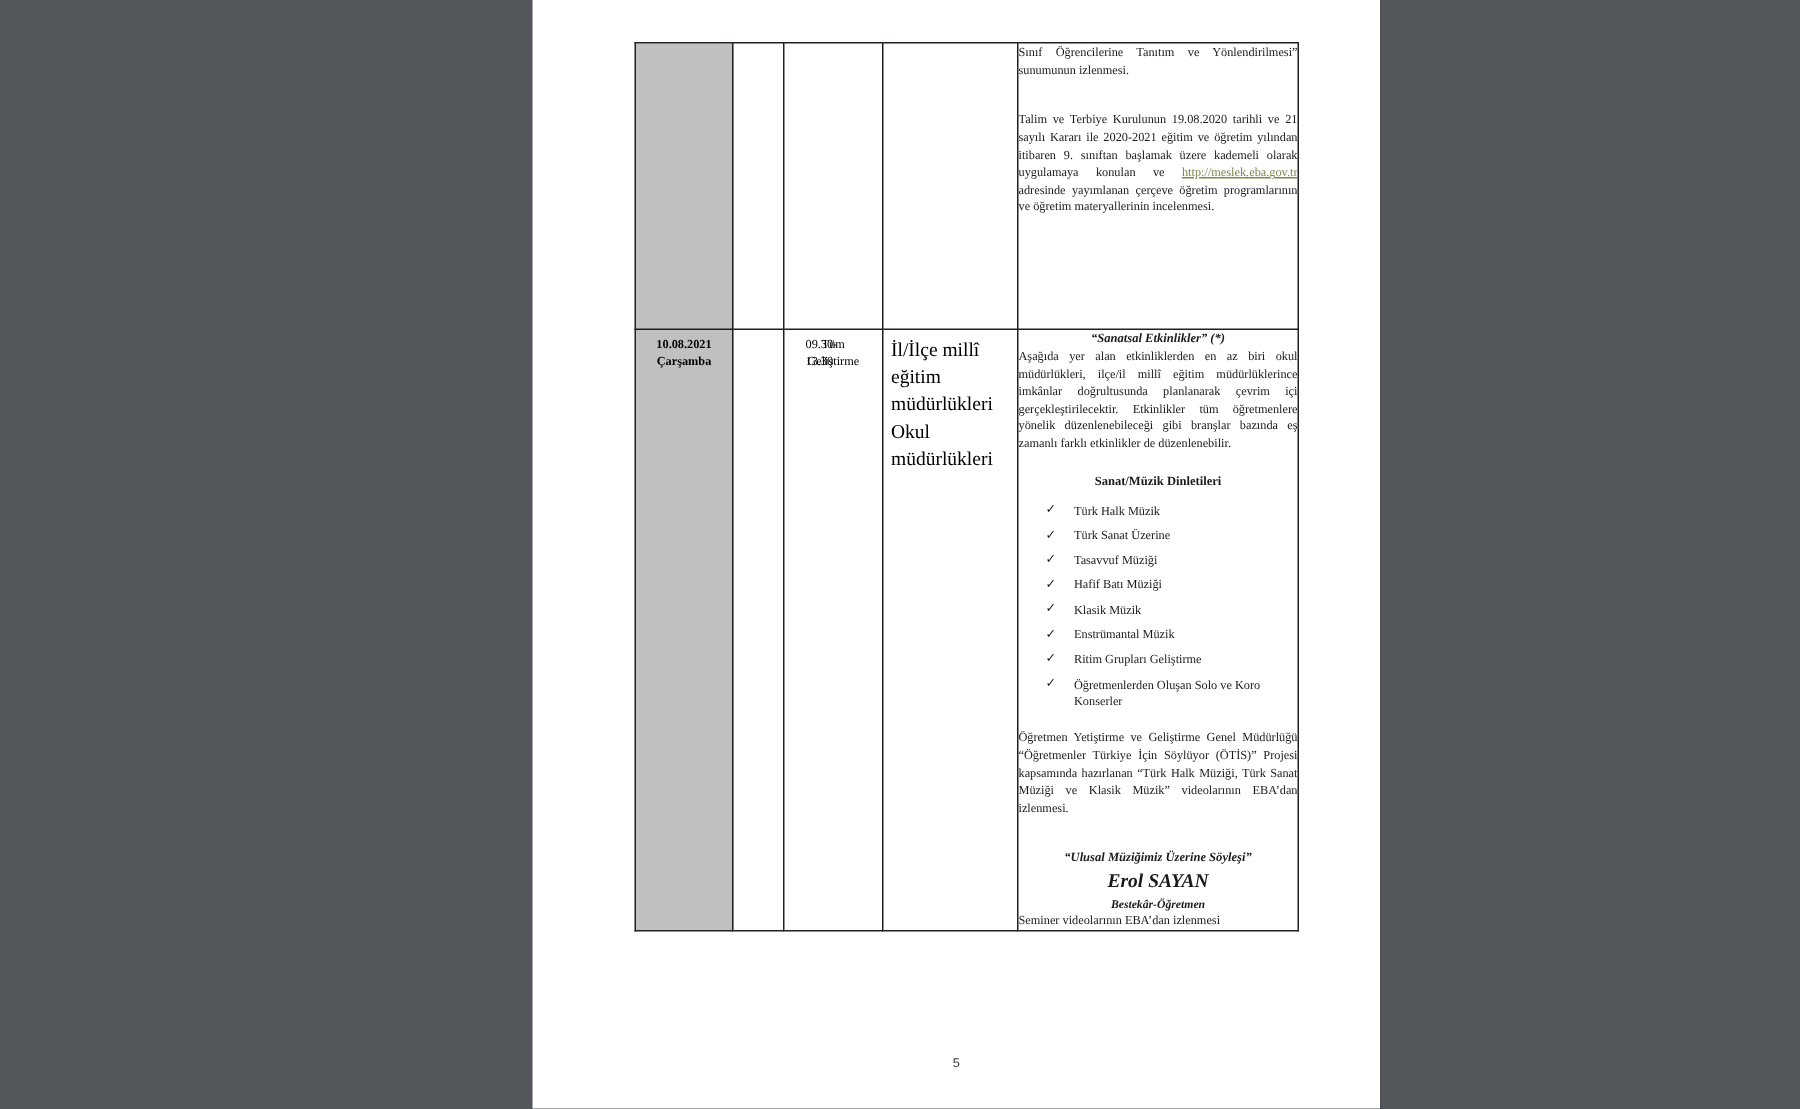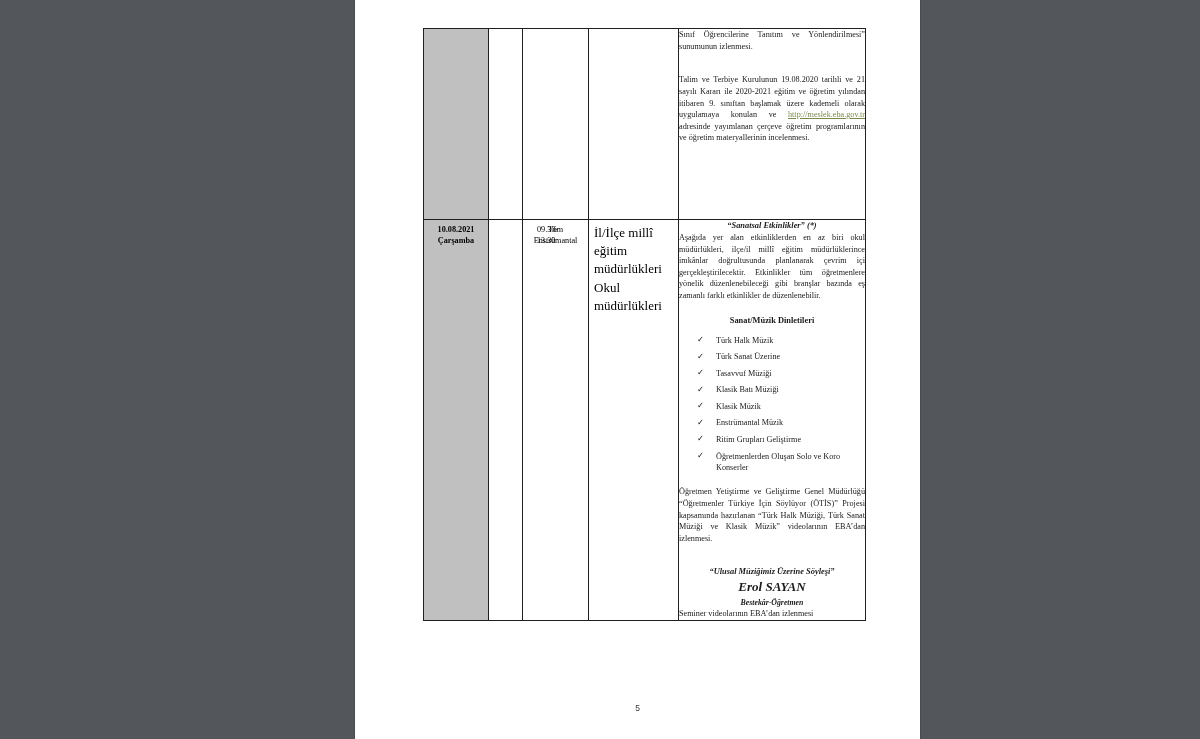--- a/index.html
+++ b/index.html
@@ -200,41 +200,41 @@
           </td>
           <td class="mid-align">
             <div class="cell-pad c-time">
               <div>09.30-</div>
               <div>13.30</div>
             </div>
           </td>
           <td class="mid-align">
             <div class="cell-pad c-aud">
               <div>Tüm</div>
-              <div>Enstrümantal</div>
+              <div>Geliştirme</div>
             </div>
           </td>
           <td class="mid-align">
             <div class="cell-pad c-resp">
               <div>İl/İlçe millî eğitim</div>
               <div>müdürlükleri</div>
               <div>Okul müdürlükleri</div>
             </div>
           </td>
           <td class="body-cell">
             <p class="hdr-italic">“Sanatsal Etkinlikler” (*)</p>
             <p>Aşağıda yer alan etkinliklerden en az biri okul müdürlükleri, ilçe/il millî eğitim müdürlüklerince imkânlar doğrultusunda planlanarak çevrim içi gerçekleştirilecektir. Etkinlikler tüm öğretmenlere yönelik düzenlenebileceği gibi branşlar bazında eş zamanlı farklı etkinlikler de düzenlenebilir.</p>
             <div class="spacer-md"></div>
             <p class="hdr-center-bold">Sanat/Müzik Dinletileri</p>
             <div class="spacer-sm"></div>
             <ul class="check-list">
               <li><span class="tick">✓</span><span>Türk Halk Müzik</span></li>
               <li><span class="tick">✓</span><span>Türk Sanat Üzerine</span></li>
               <li><span class="tick">✓</span><span>Tasavvuf Müziği</span></li>
-              <li><span class="tick">✓</span><span>Klasik Batı Müziği</span></li>
+              <li><span class="tick">✓</span><span>Hafif Batı Müziği</span></li>
               <li><span class="tick">✓</span><span>Klasik Müzik</span></li>
               <li><span class="tick">✓</span><span>Enstrümantal Müzik</span></li>
               <li><span class="tick">✓</span><span>Ritim Grupları Geliştirme</span></li>
               <li><span class="tick">✓</span><span>Öğretmenlerden Oluşan Solo ve Koro Konserler</span></li>
             </ul>
             <div class="spacer-sm"></div>
             <p>Öğretmen Yetiştirme ve Geliştirme Genel Müdürlüğü “Öğretmenler Türkiye İçin Söylüyor (ÖTİS)” Projesi kapsamında hazırlanan “Türk Halk Müziği, Türk Sanat Müziği ve Klasik Müzik” videolarının EBA’dan izlenmesi.</p>
             <div class="spacer-lg"></div>
             <div class="sig-block">
               <p class="sig-title">“Ulusal Müziğimiz Üzerine Söyleşi”</p>

